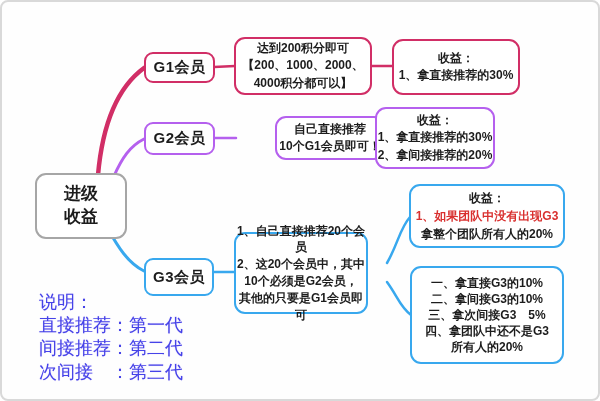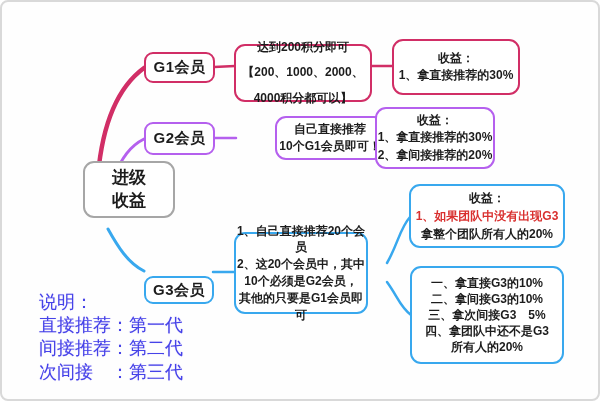--- a/index.html
+++ b/index.html
@@ -32,35 +32,35 @@
     flex-direction:column;
     justify-content:center;
     align-items:center;
     text-align:center;
     font-weight:bold;
     z-index:1;
   }
   .node{border-radius:9px;font-size:15px;letter-spacing:.5px;text-align:right;}
   .detail{border-radius:11px;font-size:12px;line-height:1.45;}
   .root{
-    left:33px;top:159px;width:92px;height:57px;
+    left:33px;top:171px;width:92px;height:66px;
     border:2px solid var(--root-border);
     border-radius:11px;
-    font-size:17px;line-height:1.35;margin-left:48px;
+    font-size:17px;line-height:1.35;
   }
   .g1b{border:2px solid var(--g1);}
   .g2b{border:2px solid var(--g2);}
   .g3b{border:2px solid var(--g3);}
   .g1-node{left:142px;top:50px;width:71px;height:31px;}
-  .g1-cond{left:232px;top:42px;width:138px;height:58px;gap:8px;}
+  .g1-cond{left:232px;top:35px;width:138px;height:58px;}
   .g1-ben {left:390px;top:37px;width:128px;height:56px;}
   .g2-node{left:142px;top:120px;width:71px;height:33px;}
   .g2-cond{left:233px;top:114px;width:110px;height:44px;margin-left:40px;}
   .g2-ben {left:373px;top:105px;width:120px;height:62px;}
-  .g3-node{left:142px;top:274px;width:70px;height:28px;}
+  .g3-node{left:142px;top:256px;width:70px;height:38px;}
   .g3-cond{left:232px;top:230px;width:134px;height:82px;line-height:1.4;}
   .g3-b1  {left:407px;top:182px;width:156px;height:64px;line-height:1.5;}
   .g3-b2  {left:408px;top:264px;width:154px;height:98px;line-height:1.34;}
   .red{color:var(--red);}
   .para2{}
   .legend{
     position:absolute;left:37px;top:289px;z-index:1;
     color:var(--legend);
     font-weight:normal;
     font-size:18px;

